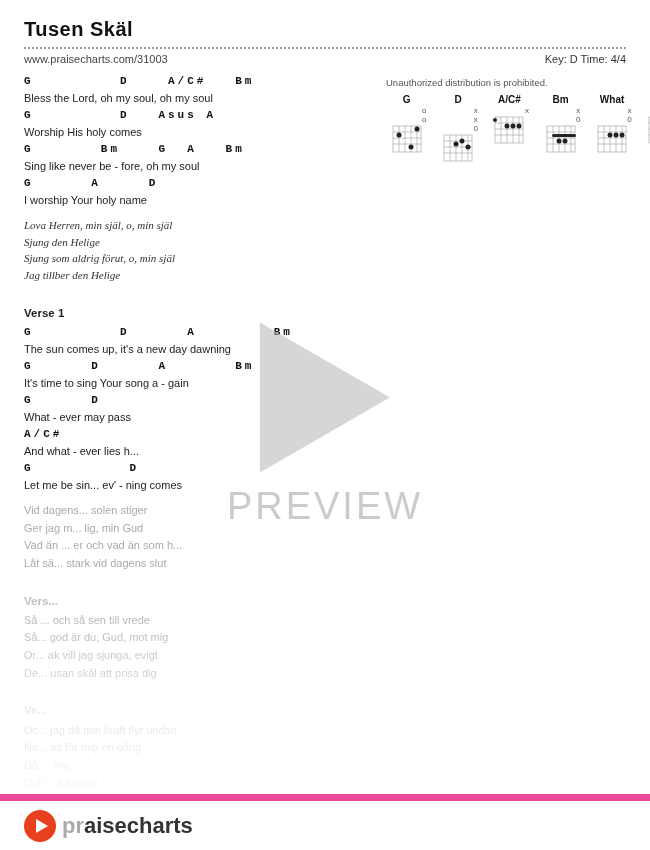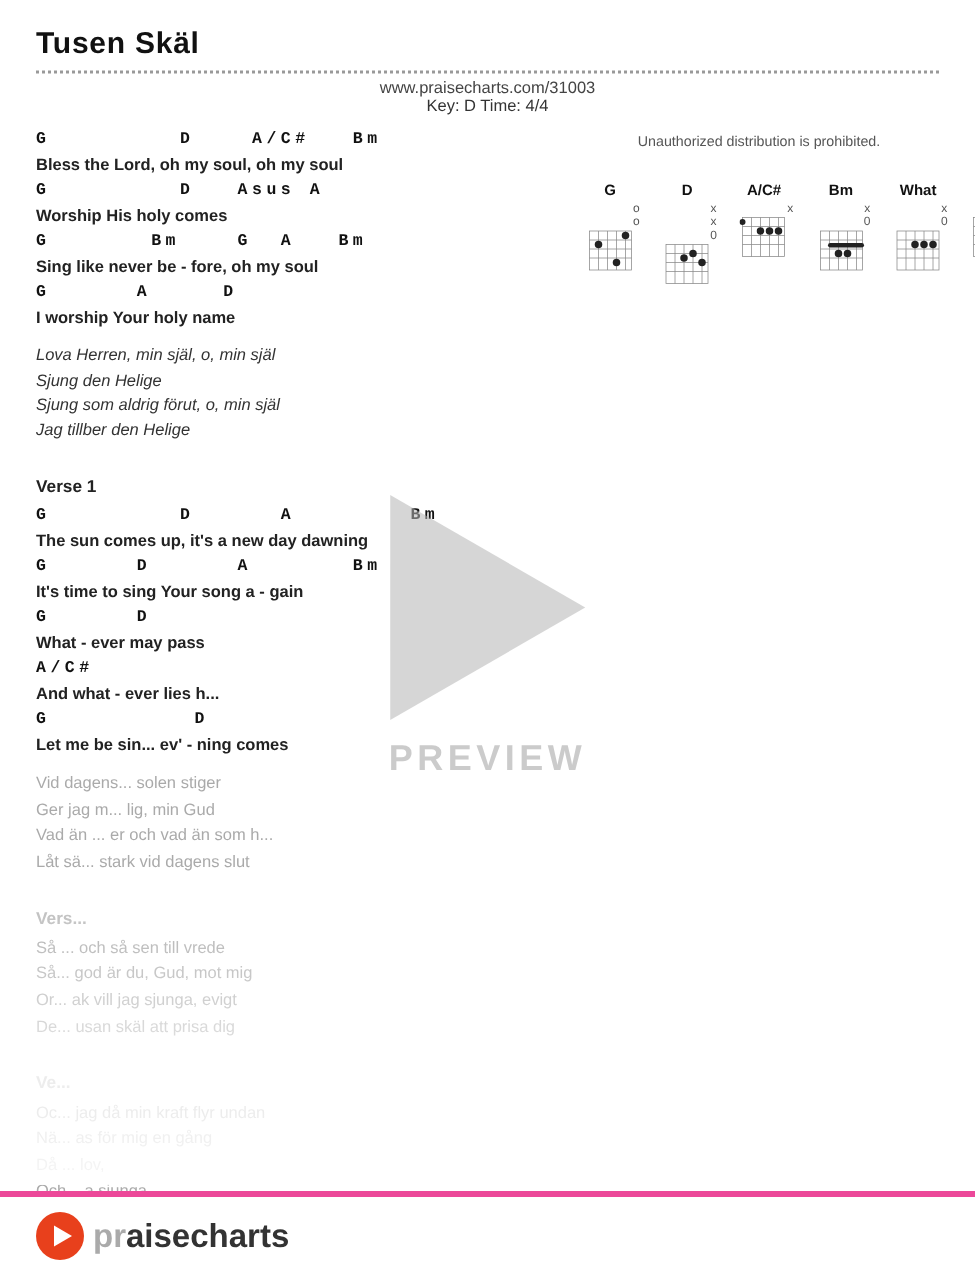--- a/index.html
+++ b/index.html
@@ -35,21 +35,20 @@
       border-top: 2px dotted #999;
       margin: 6px 0 4px 0;
     }
     .url-row {
       display: flex;
       justify-content: space-between;
       align-items: center;
       font-size: 11px;
       color: #444;
       margin-bottom: 8px;
-      flex-direction: column;
     }
     .key-time {
       font-size: 11px;
       color: #333;
     }
 
     
     .content {
       display: flex;
       padding: 0 24px;
@@ -77,44 +76,44 @@
       letter-spacing: 3px;
       color: #111;
       font-family: 'Courier New', monospace;
       white-space: pre;
     }
 
     .lyric-line {
       font-size: 11px;
       color: #222;
       margin-bottom: 1px;
-      font-weight: bold;
     }
 
     .italian-line {
       font-style: italic;
       font-size: 11px;
       color: #333;
+      font-family: Liberation Serif, serif;
     }
 
     .spacer {
       height: 8px;
     }
 
     
     .right-col {
       width: 240px;
       padding-top: 4px;
     }
 
     .unauthorized {
       font-size: 9.5px;
       color: #555;
-      margin-bottom: 22px;
-      text-align: center;
+      margin-bottom: 6px;
+      text-align: left;
     }
 
     .chord-diagrams {
       display: flex;
       gap: 6px;
       flex-wrap: nowrap;
     }
 
     
     .preview-overlay {
@@ -143,22 +142,22 @@
     .preview-triangle {
       width: 0;
       height: 0;
       border-top: 75px solid transparent;
       border-bottom: 75px solid transparent;
       border-left: 130px solid rgba(180, 180, 180, 0.55);
       margin-bottom: 12px;
     }
 
     .preview-text {
-      font-size: 24px;
-      font-weight: 700;
+      font-size: 38px;
+      font-weight: 400;
       color: rgba(160, 160, 160, 0.55);
       letter-spacing: 3px;
       text-transform: uppercase;
     }
 
     
     .fade-overlay {
       position: absolute;
       bottom: 60px;
       left: 0;
@@ -172,21 +171,21 @@
     .footer {
       position: absolute;
       bottom: 0;
       left: 0;
       width: 650px;
       height: 56px;
       background: #fff;
       display: flex;
       align-items: center;
       padding: 0 24px;
-      border-top: 4px solid #ec4899;
+      border-top: 7px solid #ec4899;
     }
 
     .footer-logo {
       display: flex;
       align-items: center;
       gap: 6px;
     }
 
     .play-icon {
       width: 32px;

